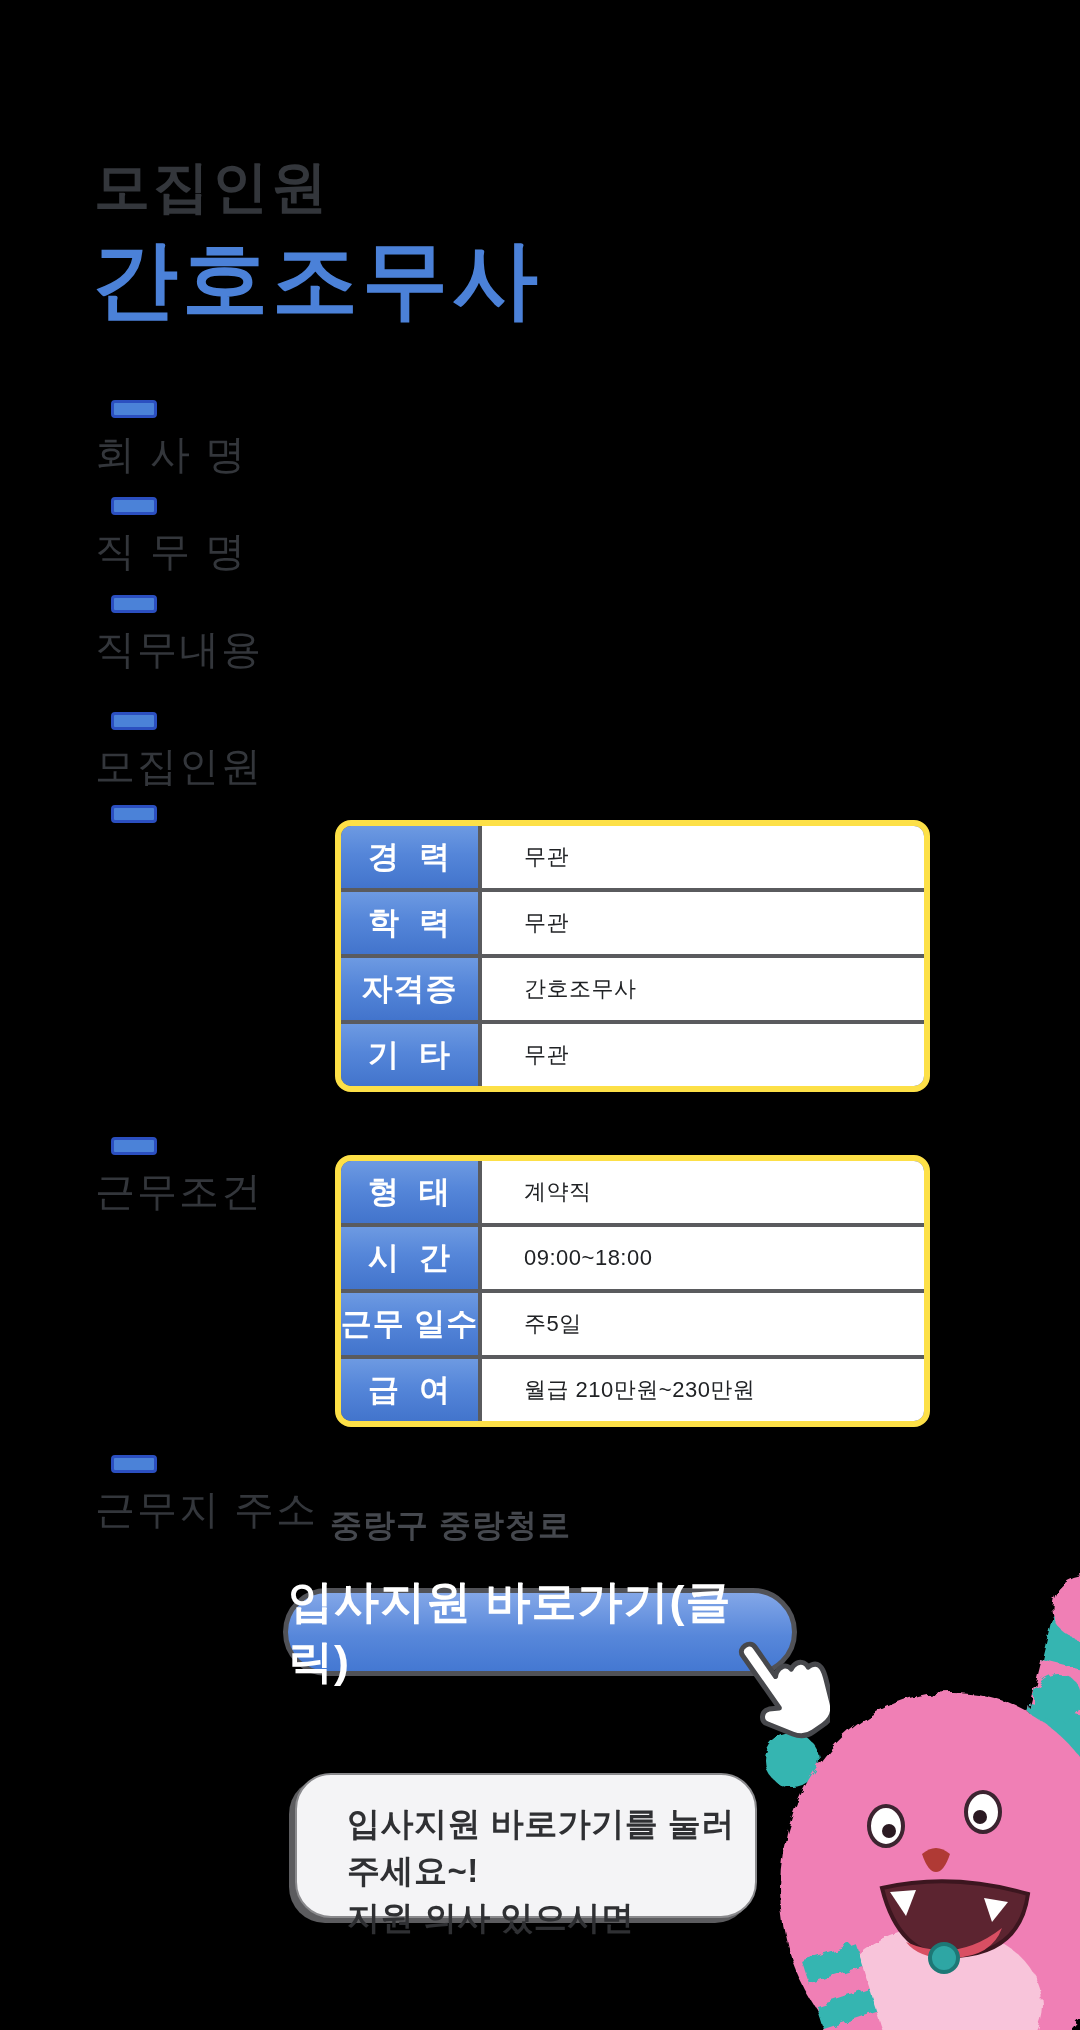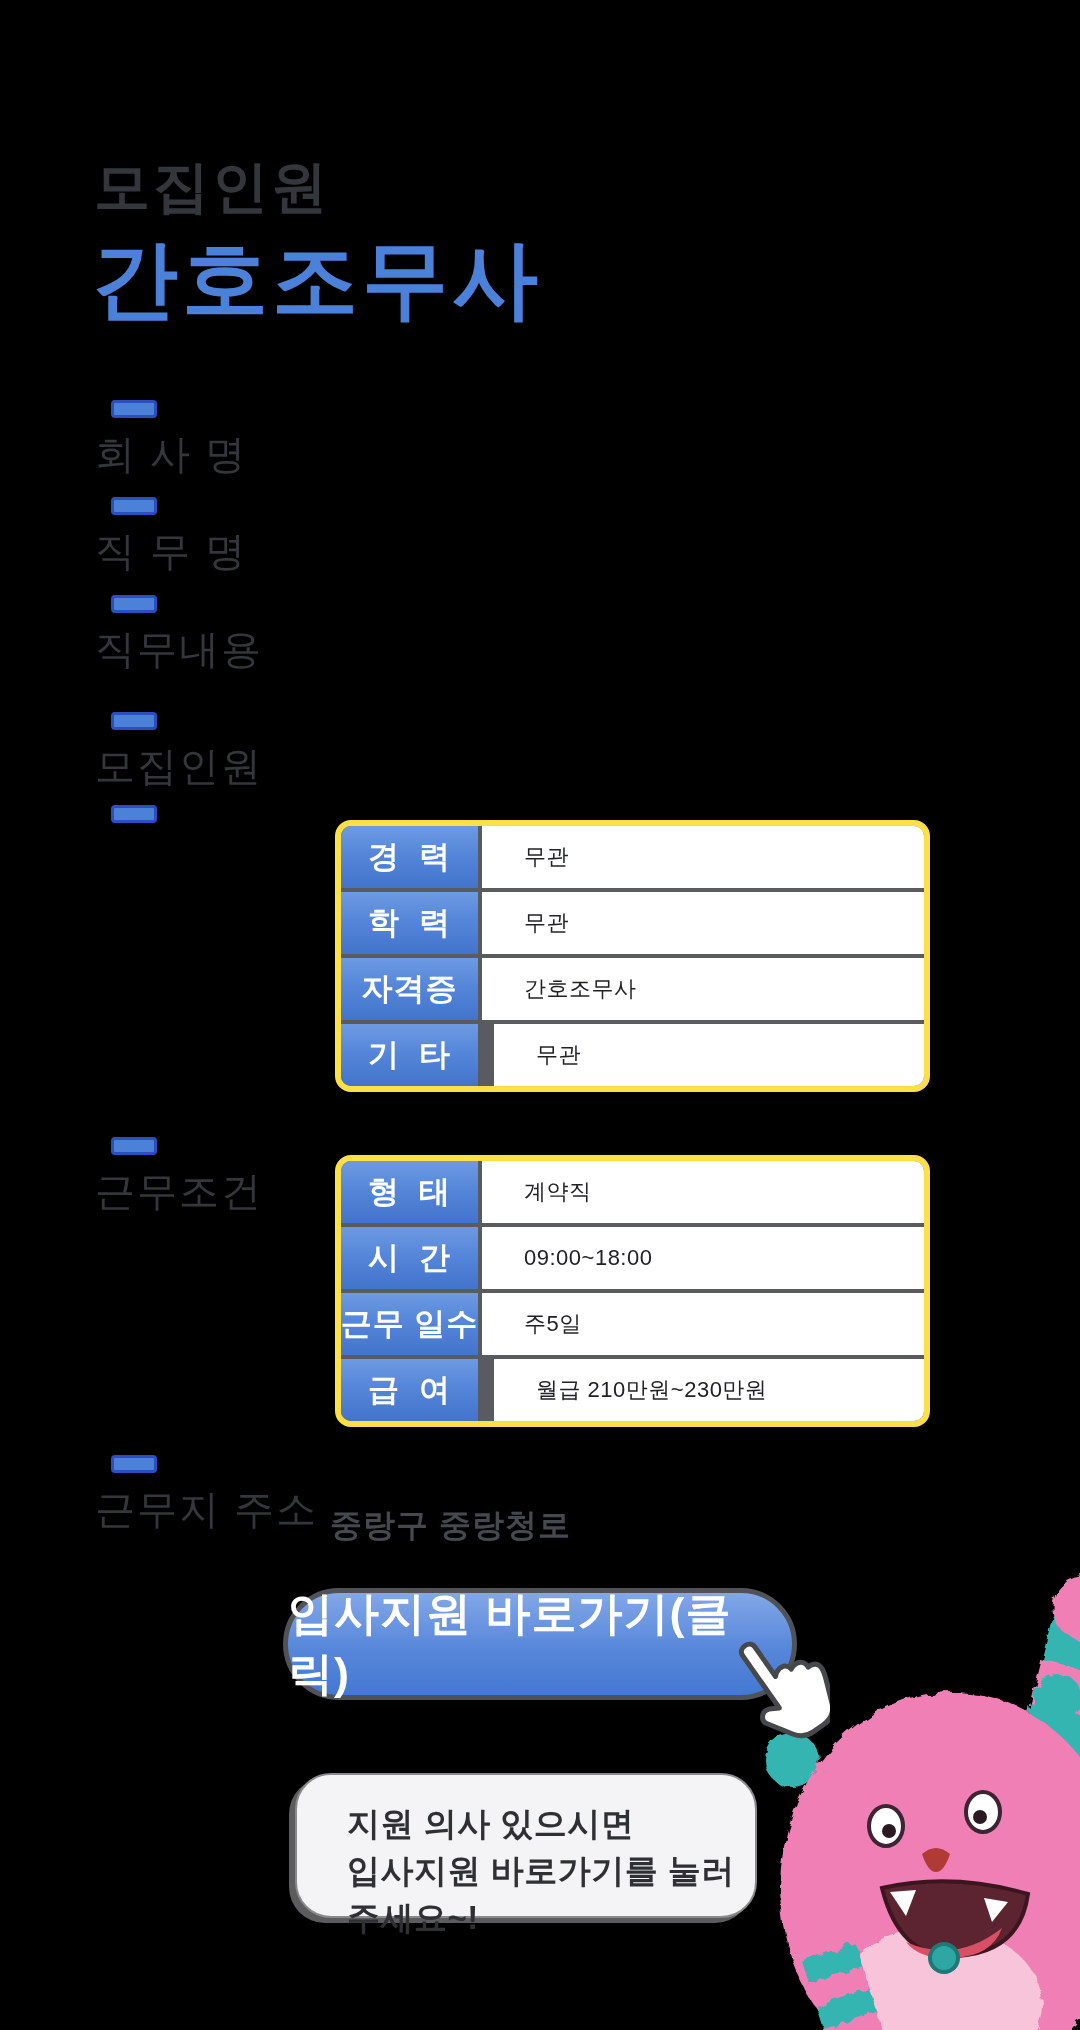--- a/index.html
+++ b/index.html
@@ -37,34 +37,34 @@
     margin-top:23px;
   }
 
   
   .jtable{
     left:335px;width:595px;box-sizing:border-box;
     background:#5a5b5e;border:6px solid #fde047;border-radius:16px;
     overflow:hidden;box-shadow:4px 6px 10px rgba(0,0,0,.55);
   }
   .trow{display:flex;height:62px;margin-bottom:4px;}
-  .trow:last-child{margin-bottom:0;gap:12px;}
+  .trow:last-child{margin-bottom:0;}
   .th{
     width:137px;flex:0 0 137px;display:flex;align-items:center;justify-content:center;
     background:linear-gradient(180deg,#6d9ae2 0%,#5586d9 45%,#4274cc 100%);
     color:#fff;font-size:31px;font-weight:800;white-space:pre;letter-spacing:1px;
   }
   .td{
     flex:1;margin-left:4px;background:#fff;display:flex;align-items:center;
     padding-left:42px;font-size:22px;font-weight:500;color:#202225;letter-spacing:0.5px;
   }
 
   
   .apply-btn{
-    left:283px;top:1588px;width:514px;height:112px;box-sizing:border-box;
+    left:283px;top:1588px;width:514px;height:88px;box-sizing:border-box;
     border-radius:58px;border:5px solid #515257;cursor:pointer;
     background:linear-gradient(180deg,#83a7e8 0%,#5787da 55%,#4478d2 100%);
     display:flex;align-items:center;justify-content:center;
     color:#fff;font-size:45px;font-weight:900;letter-spacing:1px;
     box-shadow:0 7px 9px rgba(0,0,0,.5);
     z-index:3;
   }
   .cursor-wrap{left:730px;top:1628px;width:100px;height:110px;z-index:4;}
 
   
@@ -165,22 +165,22 @@
 
 <div class="abs cursor-wrap">
   <svg viewBox="0 0 100 120" width="100" height="120">
     <g transform="rotate(-35 50 60)" fill="#ffffff" stroke="#47484c" stroke-width="5" stroke-linejoin="round" stroke-linecap="round">
       <path d="M38 12 c0 -9 15 -9 15 0 l0 36 c0 0 5 -6 12 -4 c5 2 5 7 5 7 c0 0 7 -4 12 0 c4 3 3 8 3 8 c0 0 8 -1 10 5 c2 6 -1 11 -3 17 l-8 21 c-3 8 -10 13 -20 13 l-12 0 c-8 0 -14 -4 -18 -10 l-15 -23 c-4 -6 2 -14 10 -11 l9 5 z"></path>
     </g>
   </svg>
 </div>
 
 <div class="abs bubble">
+  <div class="bubble-line">입사지원 바로가기를 눌러 주세요~!</div>
   <div class="bubble-line">지원 의사 있으시면</div>
-  <div class="bubble-line">입사지원 바로가기를 눌러 주세요~!</div>
 </div>
 
 <div class="abs mascot-wrap">
   <svg viewBox="0 0 340 472" width="340" height="472">
     <defs>
       <filter id="fuzz" x="-20%" y="-20%" width="140%" height="140%">
         <feTurbulence type="fractalNoise" baseFrequency="0.09" numOctaves="2" result="n"></feTurbulence>
         <feDisplacementMap in="SourceGraphic" in2="n" scale="9"></feDisplacementMap>
       </filter>
     </defs>

